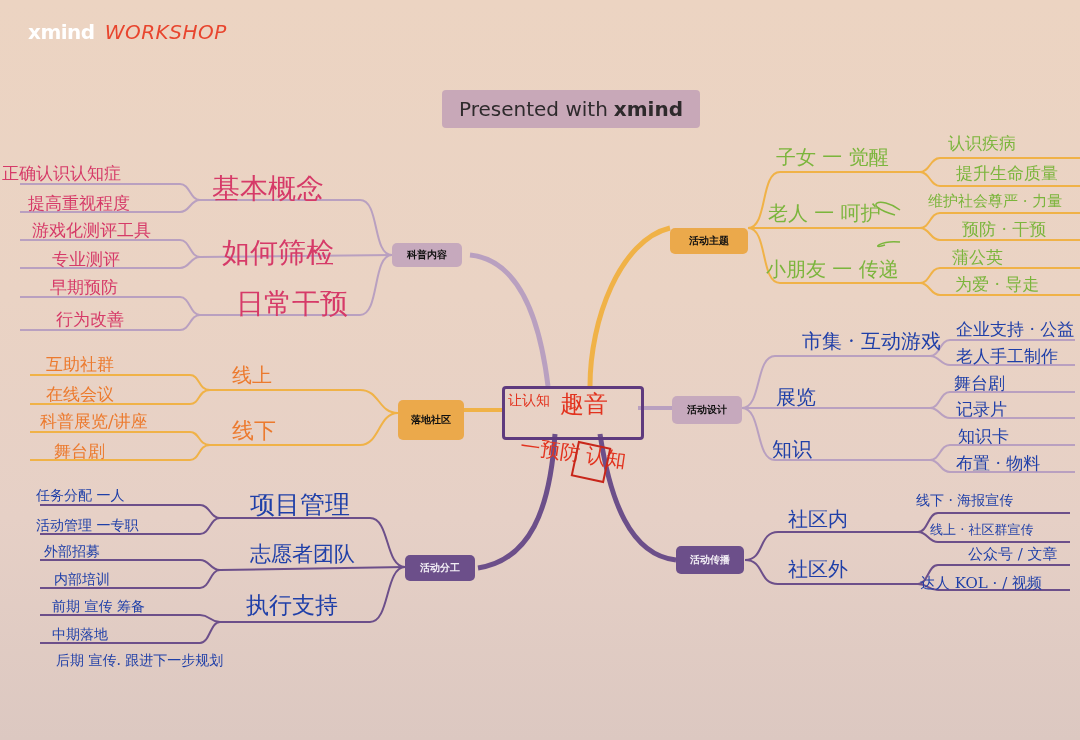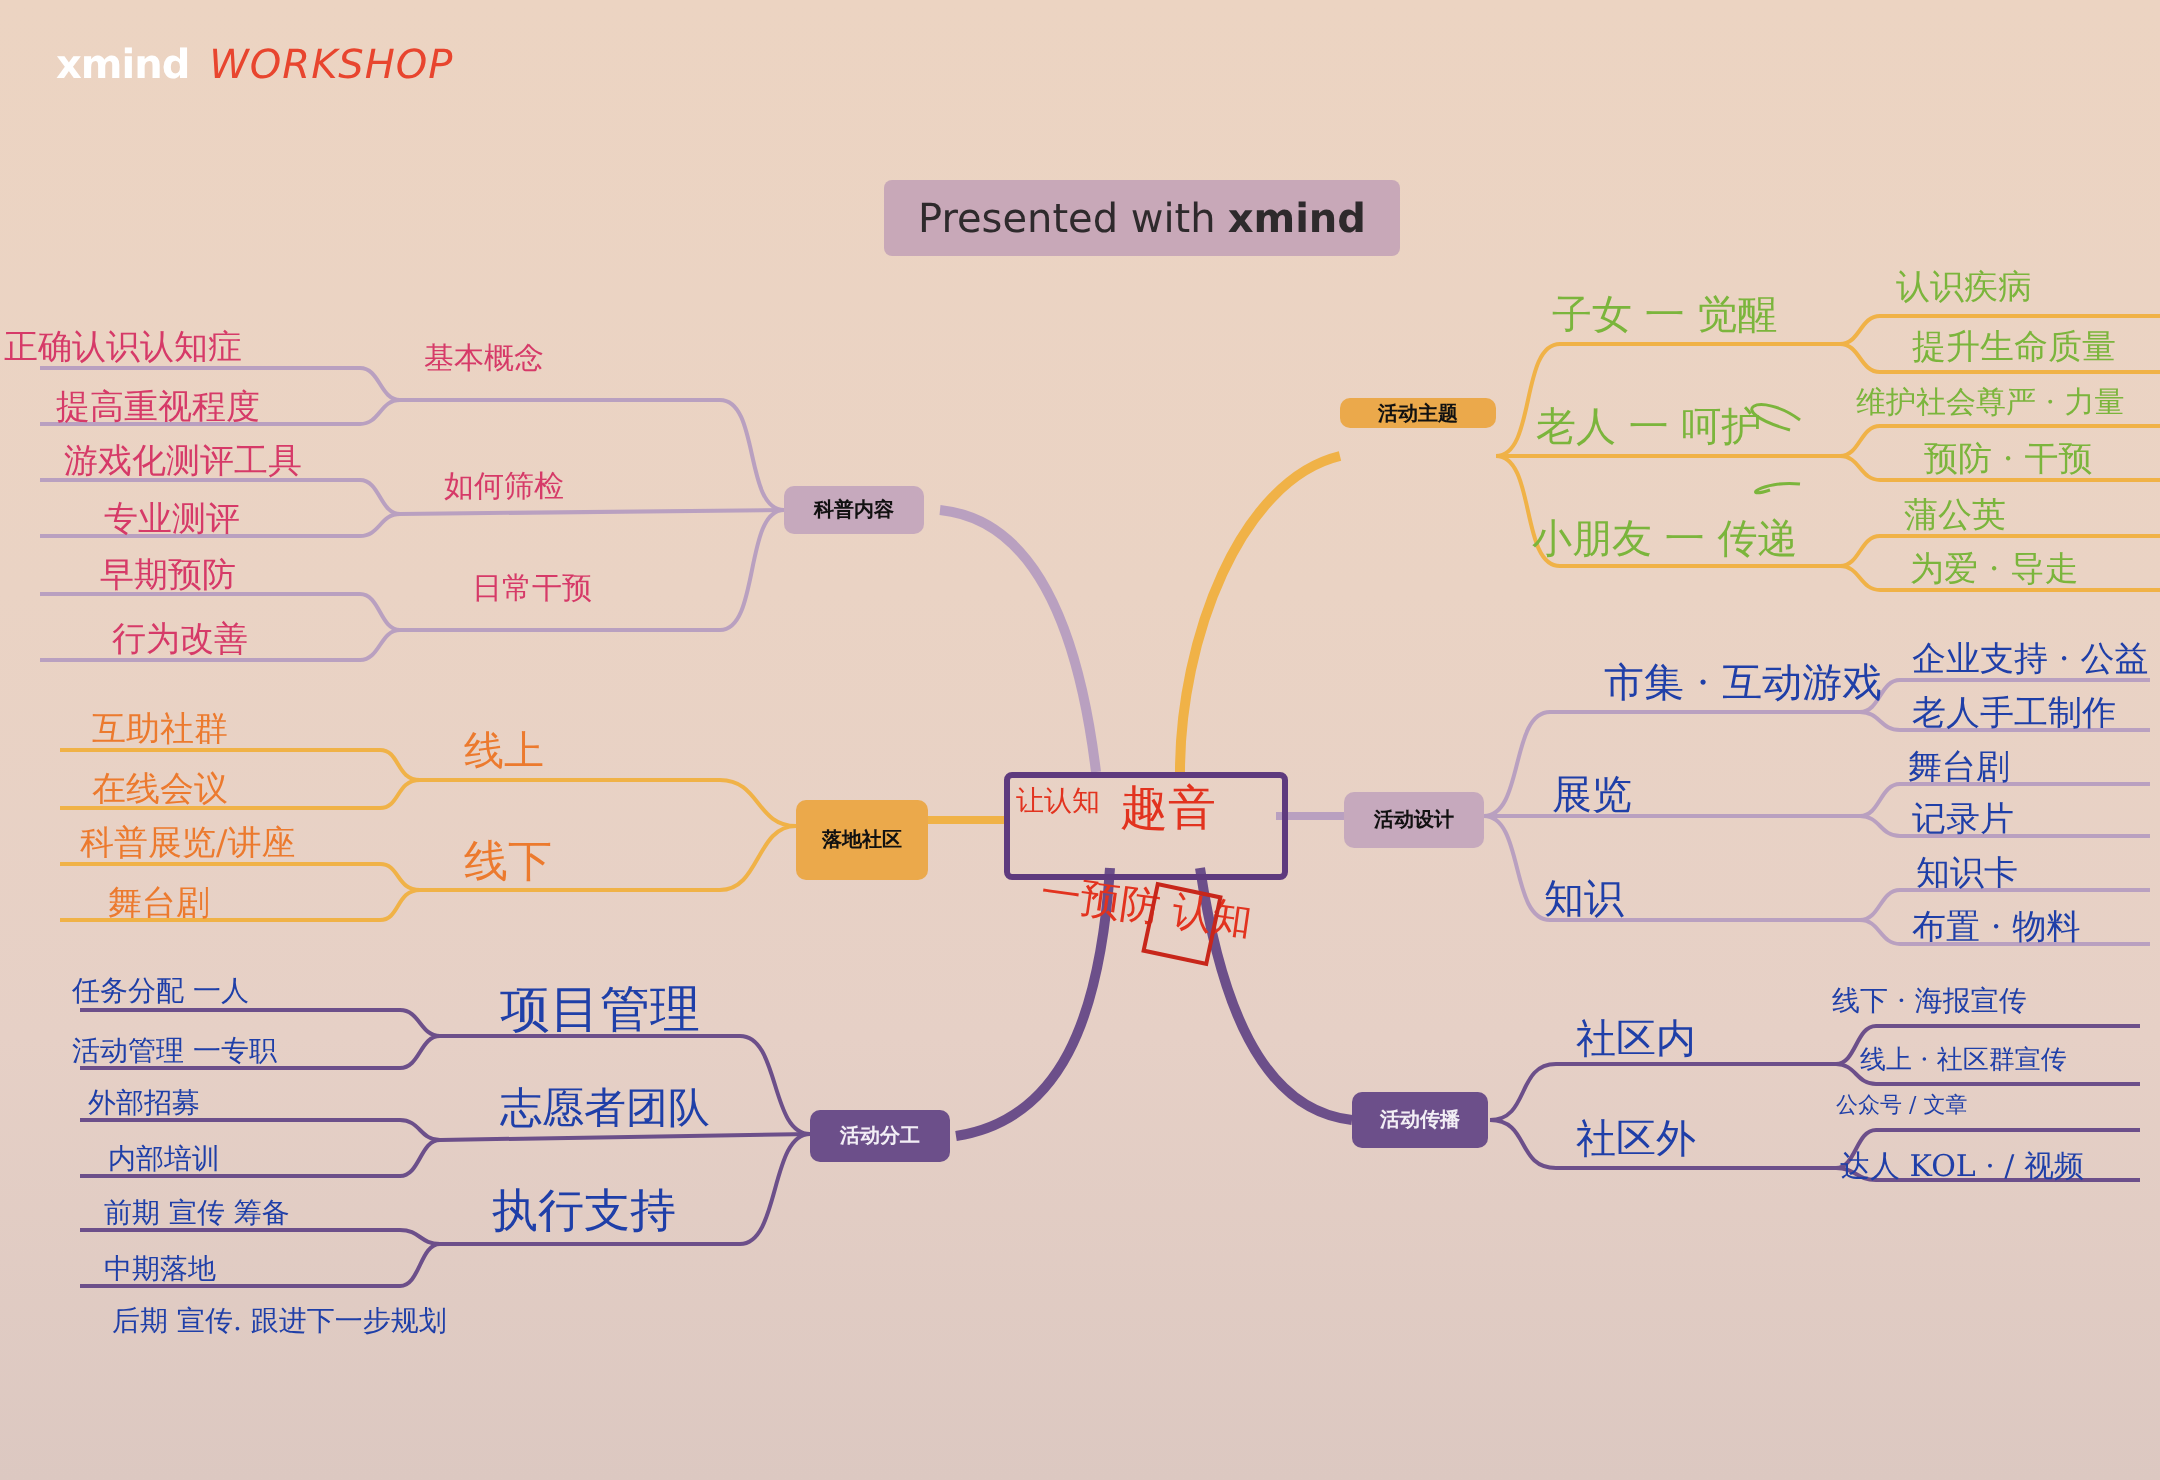--- a/index.html
+++ b/index.html
@@ -28,21 +28,21 @@
   .central {
     position:absolute; left:502px; top:386px; width:136px; height:48px;
     border:3px solid #5e3a7e; border-radius:4px; background:transparent;
   }
   .hw { position:absolute; white-space:nowrap; font-family:"DejaVu Serif", serif; }
   .pink { color:#d63a68; }
   .orange { color:#ec7a2e; }
   .blue { color:#1f3fa8; }
   .green { color:#7bb53c; }
   .red { color:#e2331f; }
-  .l1 { font-size:15px; }
+  .l1 { font-size:28px; }
   .l2 { font-size:17px; }
 </style>
 </head>
 <body>
 
 <div class="logo">
   <span class="brand">xmind</span>
   <span class="ws">WORKSHOP</span>
 </div>
 
@@ -126,21 +126,21 @@
     <path d="M918 584 C928 584,928 590,938 590 L1070 590"></path>
   </g>
 
   <path d="M900 210 C880 195,860 205,895 215" stroke="#7bb53c" stroke-width="1.5" fill="none"></path>
   <path d="M885 245 C870 250,880 240,900 242" stroke="#7bb53c" stroke-width="1.5" fill="none"></path>
 </svg>
 
 <div class="node n-purple-light" style="left:392px;top:243px;width:70px;height:24px;">科普内容</div>
 <div class="node n-orange" style="left:398px;top:400px;width:66px;height:40px;">落地社区</div>
 <div class="node n-purple-dark" style="left:405px;top:555px;width:70px;height:26px;">活动分工</div>
-<div class="node n-orange" style="left:670px;top:199px;width:78px;height:15px;">活动主题</div>
+<div class="node n-orange" style="left:670px;top:228px;width:78px;height:26px;">活动主题</div>
 <div class="node n-purple-light" style="left:672px;top:396px;width:70px;height:28px;">活动设计</div>
 <div class="node n-purple-dark" style="left:676px;top:546px;width:68px;height:28px;">活动传播</div>
 
 <div class="central"></div>
 <span class="hw red" style="left:508px;top:392px;font-size:14px;">让认知</span>
 <span class="hw red" style="left:560px;top:388px;font-size:24px;">趣音</span>
 <span class="hw red" style="left:520px;top:440px;font-size:20px;transform:rotate(8deg);">一预防 认知</span>
 <div style="position:absolute;left:574px;top:444px;width:30px;height:32px;border:2px solid #c8261a;transform:rotate(12deg);"></div>
 
 <span class="hw pink l1" style="left:212px;top:170px;">基本概念</span>
@@ -188,14 +188,14 @@
 <span class="hw blue l2" style="left:956px;top:345px;">老人手工制作</span>
 <span class="hw blue l2" style="left:954px;top:372px;">舞台剧</span>
 <span class="hw blue l2" style="left:956px;top:398px;">记录片</span>
 <span class="hw blue l2" style="left:958px;top:425px;">知识卡</span>
 <span class="hw blue l2" style="left:956px;top:452px;">布置 · 物料</span>
 
 <span class="hw blue l1" style="left:788px;top:506px;font-size:20px;">社区内</span>
 <span class="hw blue l1" style="left:788px;top:556px;font-size:20px;">社区外</span>
 <span class="hw blue" style="left:904px;top:492px;font-size:14px;margin-left:12px;">线下 · 海报宣传</span>
 <span class="hw blue" style="left:930px;top:521px;font-size:13px;">线上 · 社区群宣传</span>
-<span class="hw blue" style="left:918px;top:545px;font-size:11px;">公众号 / 文章</span>
+<span class="hw blue" style="left:968px;top:545px;font-size:15px;">公众号 / 文章</span>
 <span class="hw blue" style="left:920px;top:574px;font-size:15px;">达人 KOL · / 视频</span>
 
 </body></html>

